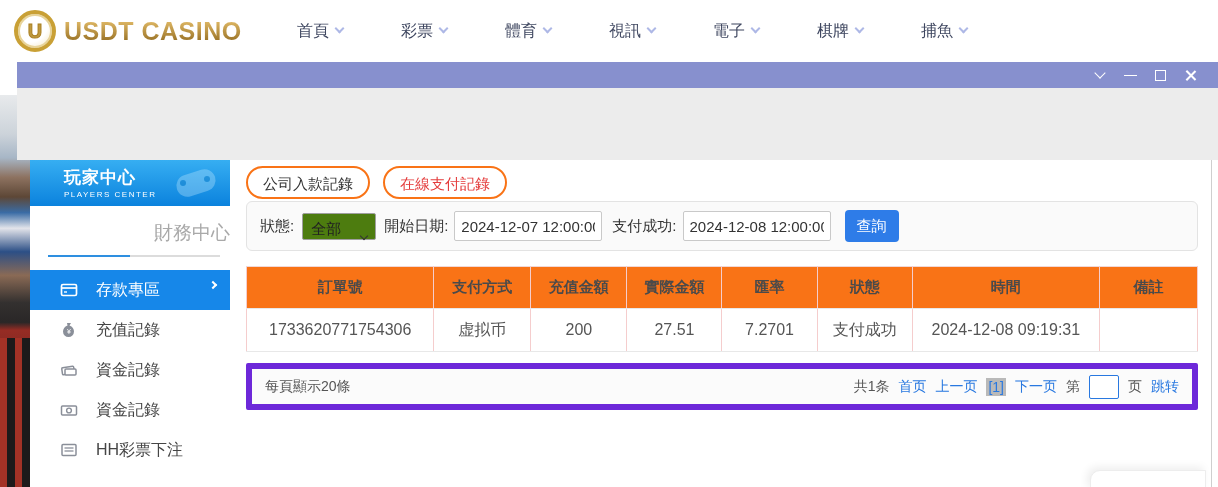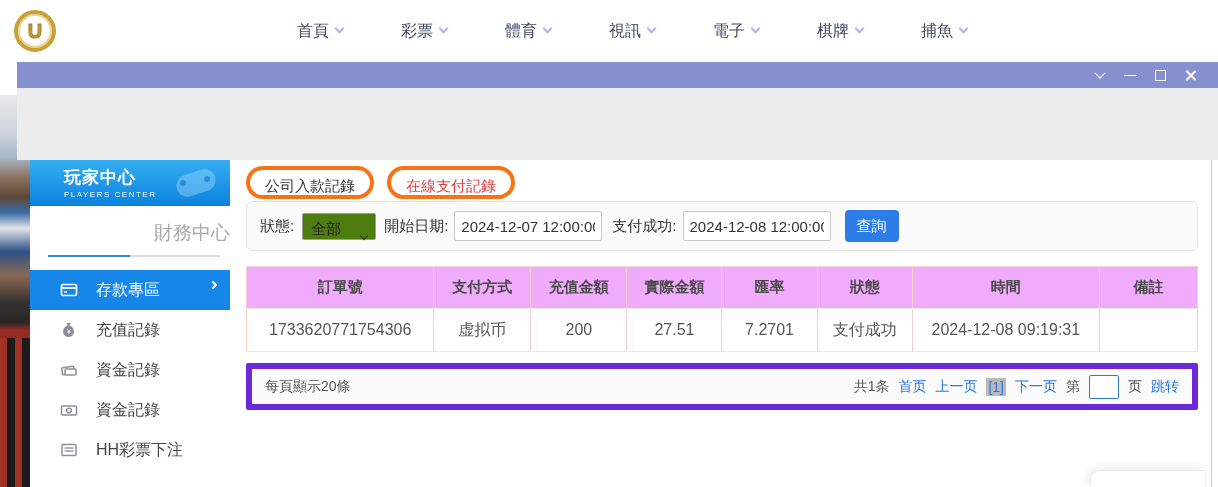--- a/index.html
+++ b/index.html
@@ -66,37 +66,37 @@
     color:#454545; cursor:pointer; position:relative; }
   .sb-item .ic { width:18px; height:18px; margin-right:18px; color:#8a8f99; flex:0 0 18px; }
   .sb-item.active { background:#1687e9; color:#fff; }
   .sb-item.active .ic { color:#fff; }
   .sb-item.active .arrow { position:absolute; right:14px; top:12px; width:6px; height:6px;
     border-right:2px solid #fff; border-top:2px solid #fff; transform:rotate(45deg); }
 
   
   .content { position:absolute; left:246px; top:166px; width:952px; z-index:4; }
   .tabs { display:flex; gap:13px; }
-  .tab-pill { height:33px; line-height:31px; padding:0 15px; border:4px solid #f97316;
+  .tab-pill { height:33px; line-height:31px; padding:0 15px; border:2px solid #f97316;
     border-radius:17px; font-size:15px; background:#fff; cursor:pointer; color:#333;text-align:center; }
   .tab-pill.red { color:#e43c3c; }
   .filterbox { margin-top:2px; height:50px; border:1px solid #e3e3e3; background:#fafafa;
     border-radius:6px; display:flex; align-items:center; padding-left:13px; font-size:15px; color:#333; }
   .sel { width:74px; height:27px; border:1px solid #9f9f9f; border-radius:2px; background:#4d7c0f;
     display:flex; align-items:flex-end; padding:0 8px; margin:0 8px 0 8px; cursor:pointer; }
   .sel span { flex:1; font-size:15px; color:#222; }
   .sel .sel-chev { width:6px; height:6px; border-right:1.8px solid #333; border-bottom:1.8px solid #333;
     transform:rotate(45deg); margin-top:-3px; }
   .dateinput { width:148px; height:30px; border:1px solid #c9c9c9; border-radius:2px; font-size:15px;
     color:#333; padding:0 6px; margin:0 10px 0 6px; font-family:"Liberation Sans",sans-serif; background:#fff; }
   .btn-query { width:54px; height:32px; background:#2e7ce8; color:#fff; border:none; border-radius:4px;
     font-size:15px; cursor:pointer; margin-left:4px; }
   table.data { margin-top:15px; width:952px; border-collapse:collapse; table-layout:fixed; }
   table.data th, table.data td { border:1px solid #f5cdcd; text-align:center; }
-  table.data th { height:42px; background:#f0abfc; font-size:15px; color:#4a4a4a;
+  table.data th { height:42px; background:#f97316; font-size:15px; color:#4a4a4a;
     border-top-color:#f0d8d8; border-bottom-color:#e8e8e8; }
   table.data td { height:43px; background:#fff; font-size:16px; color:#555;
     border-top-color:transparent; border-bottom-color:#e8e8e8; }
   .pagebox { margin-top:11px; height:47px; border:6px solid #6d28d9; background:#fbfbfb; border-radius:2px;
     display:flex; align-items:center; justify-content:space-between; padding:0 13px; font-size:14px; color:#555; }
   .pg-right { display:flex; align-items:center; gap:9px; }
   .pg-link { color:#2878e0; cursor:pointer;font-family:Liberation Mono, monospace; }
   .pg-cur { color:#2878e0; background:#b9b9b9; padding:1px 2px; cursor:pointer; }
   .pg-input { width:30px; height:24px; border:1px solid #2878e0; border-radius:2px; background:#fff; }
 
@@ -104,20 +104,21 @@
     border:1px solid #ededed; border-radius:10px 0 0 0; box-shadow:-3px -3px 8px rgba(0,0,0,.07); z-index:6; }
 </style>
 </head>
 <body>
 
 <div class="topnav">
   <div class="logo-wrap">
     <div class="logo-circle">
       <span class="logo-letter">U</span>
     </div>
+    <span class="logo-text">USDT CASINO</span>
   </div>
   <div class="nav-items">
     <div class="nav-item">
         <span>首頁</span>
         <i class="chev-down"></i>
       </div>
     <div class="nav-item">
         <span>彩票</span>
         <i class="chev-down"></i>
       </div>

